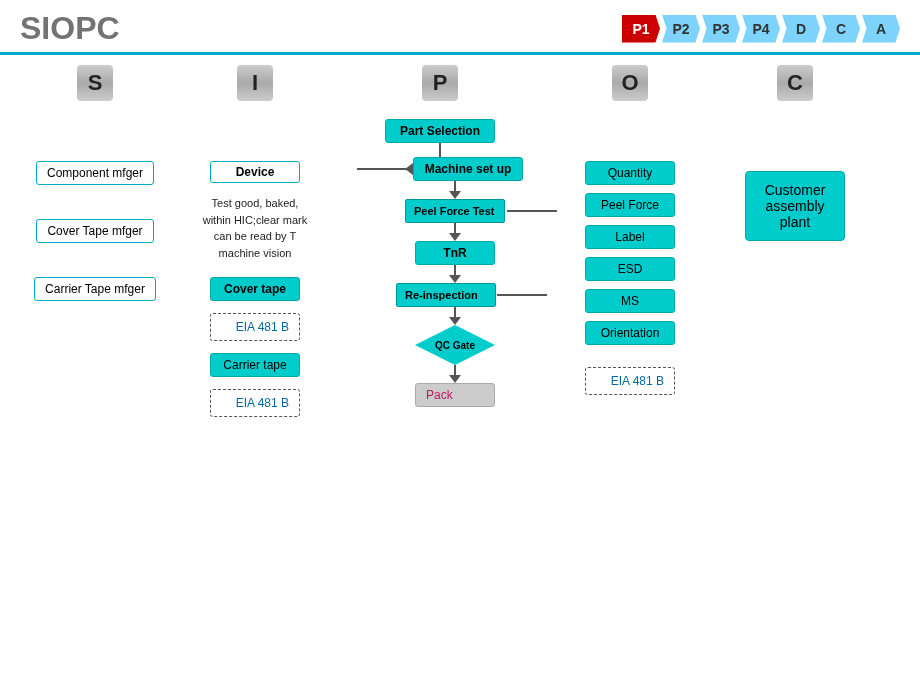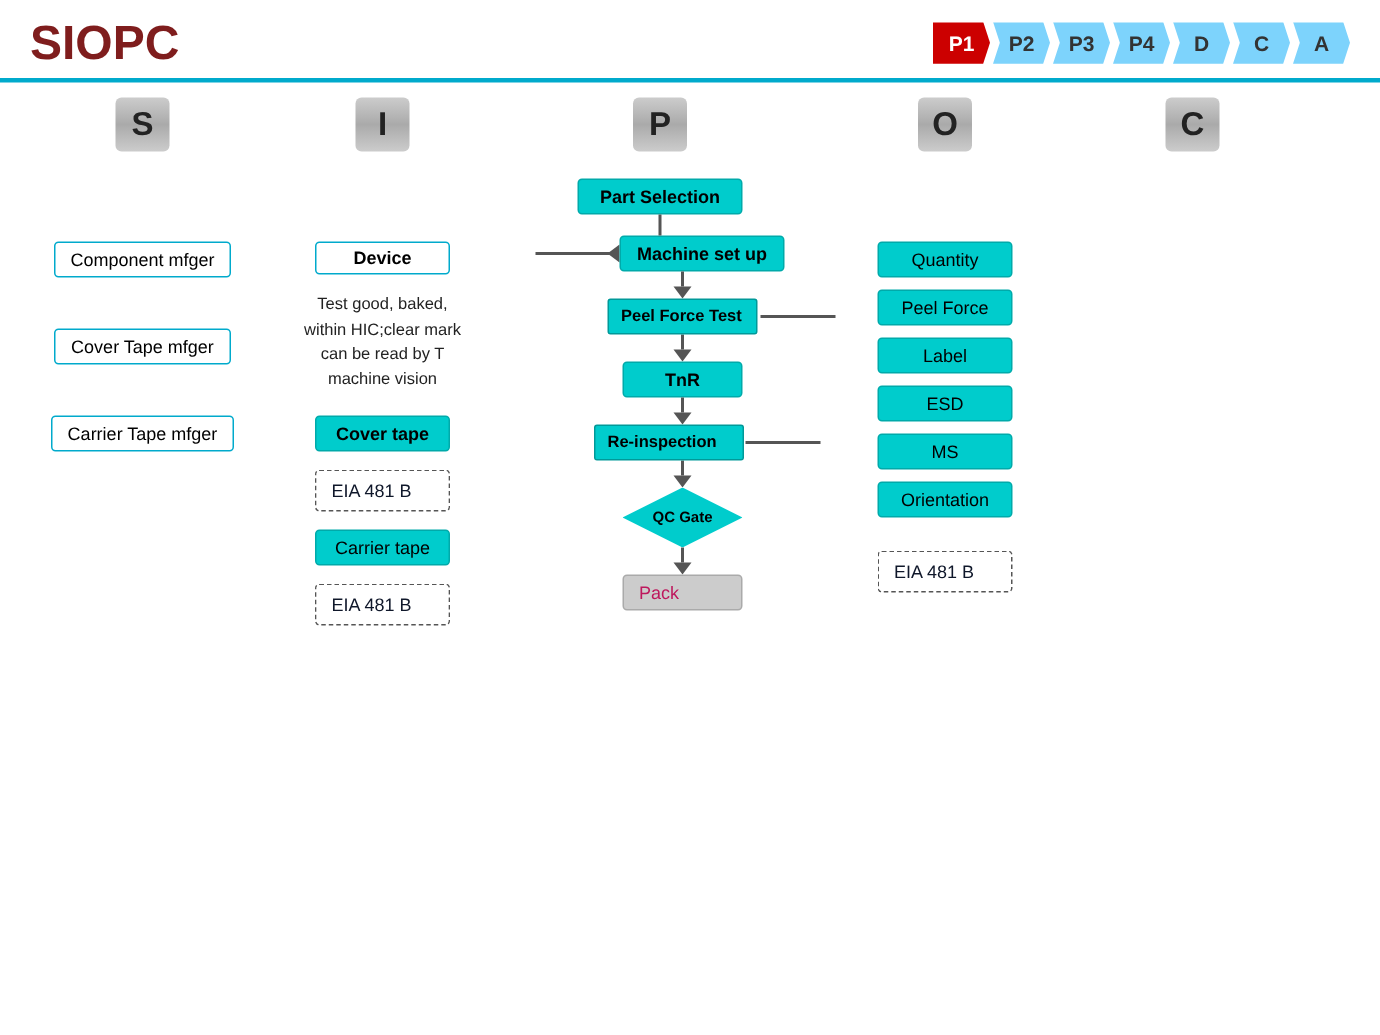--- a/index.html
+++ b/index.html
@@ -15,21 +15,21 @@
     .header {
       display: flex;
       align-items: center;
       justify-content: space-between;
       padding: 10px 20px 5px 20px;
       border-bottom: 3px solid #00AACC;
     }
     .app-title {
       font-size: 32px;
       font-weight: bold;
-      color: #7f1d1d;
+      color: #737373;
     }
     .steps {
       display: flex;
       align-items: center;
       gap: 2px;
     }
     .step {
       display: flex;
       align-items: center;
       justify-content: center;
@@ -120,22 +120,22 @@
       font-size: 12px;
       text-align: left;
       color: #be185d;
       min-width: 90px;
     }
     .dashed-box {
       border: 1.5px dashed #555;
       border-radius: 3px;
       padding: 6px 10px;
       font-size: 12px;
-      text-align: left;
-      color: #0f172a;
+      text-align: right;
+      color: #0369a1;
       min-width: 90px;
       background: white;
     }
     .blue-outline-box {
       background: white;
       border: 1.5px solid #00AACC;
       border-radius: 3px;
       padding: 4px 10px;
       font-size: 12px;
       text-align: center;
@@ -280,16 +280,19 @@
         <div class="cyan-box">MS</div>
         <div class="cyan-box">Orientation</div>
         <div style="margin-top: 14px;">
           <div class="dashed-box">EIA 481 B</div>
         </div>
       </div>
     </div>
 
     <div class="col col-c">
       <div class="col-header">C</div>
+      <div style="margin-top: 60px;">
+        <div class="cyan-customer">Customer<br>assembly<br>plant</div>
+      </div>
     </div>
 
   </div>
 </div>
 
 </body></html>

